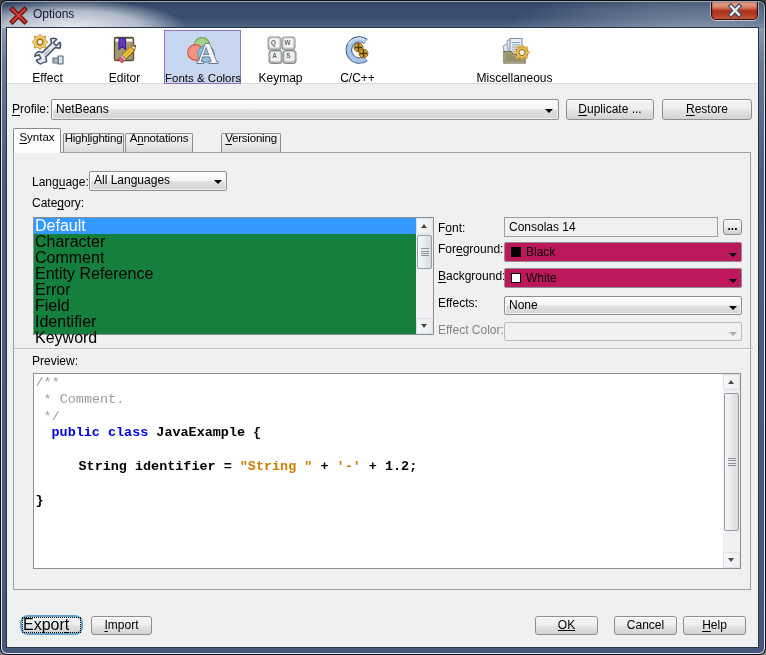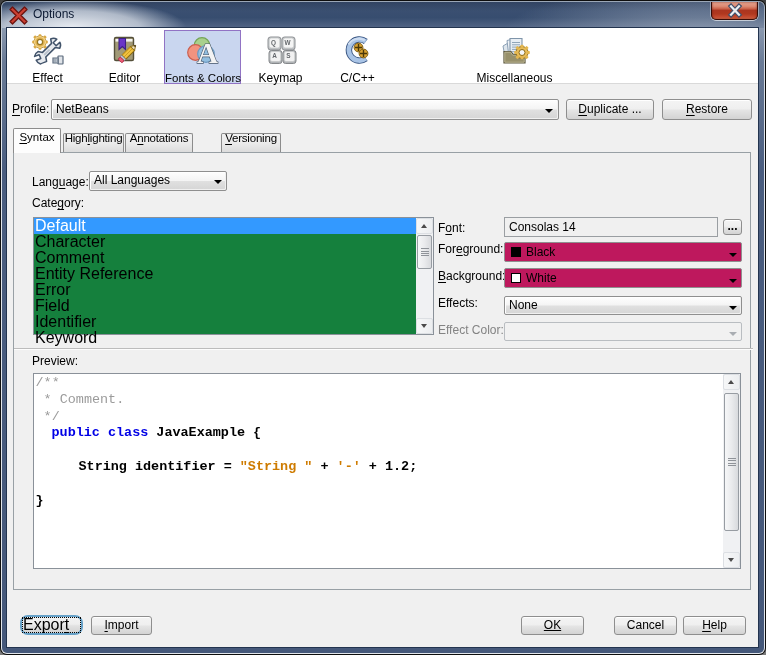--- a/index.html
+++ b/index.html
@@ -352,16 +352,16 @@
           <div class="arr-dn"></div>
         </div>
       </div>
     </div>
 
     <div id="exportbtn" class="abs" style="left:13px; top:587px; width:63px; height:20px; border:2px solid #66a1c8; border-radius:8px;
          background:linear-gradient(to bottom, #f3f3f3 0%, #eeeeee 45%, #e2e2e2 55%, #d2d2d2 100%); font-size:16px; ">
       <div style="position:absolute; inset:0px; border:1px dotted #000; border-radius:1px; line-height:14px; overflow:visible;">Expor<u>t</u></div>
     </div>
     <div class="btn" style="left:84px; top:588px; width:61px; height:19px; line-height:17px;"><u>I</u>mport</div>
-    <div class="btn" style="left:514px; top:588px; width:63px; height:19px; line-height:17px;text-decoration:underline;">OK</div>
+    <div class="btn" style="left:528px; top:588px; width:63px; height:19px; line-height:17px;text-decoration:underline;">OK</div>
     <div class="btn" style="left:607px; top:588px; width:63px; height:19px; line-height:17px;">Cancel</div>
     <div class="btn" style="left:676px; top:588px; width:63px; height:19px; line-height:17px;"><u>H</u>elp</div>
   </div>
 
 </body></html>

